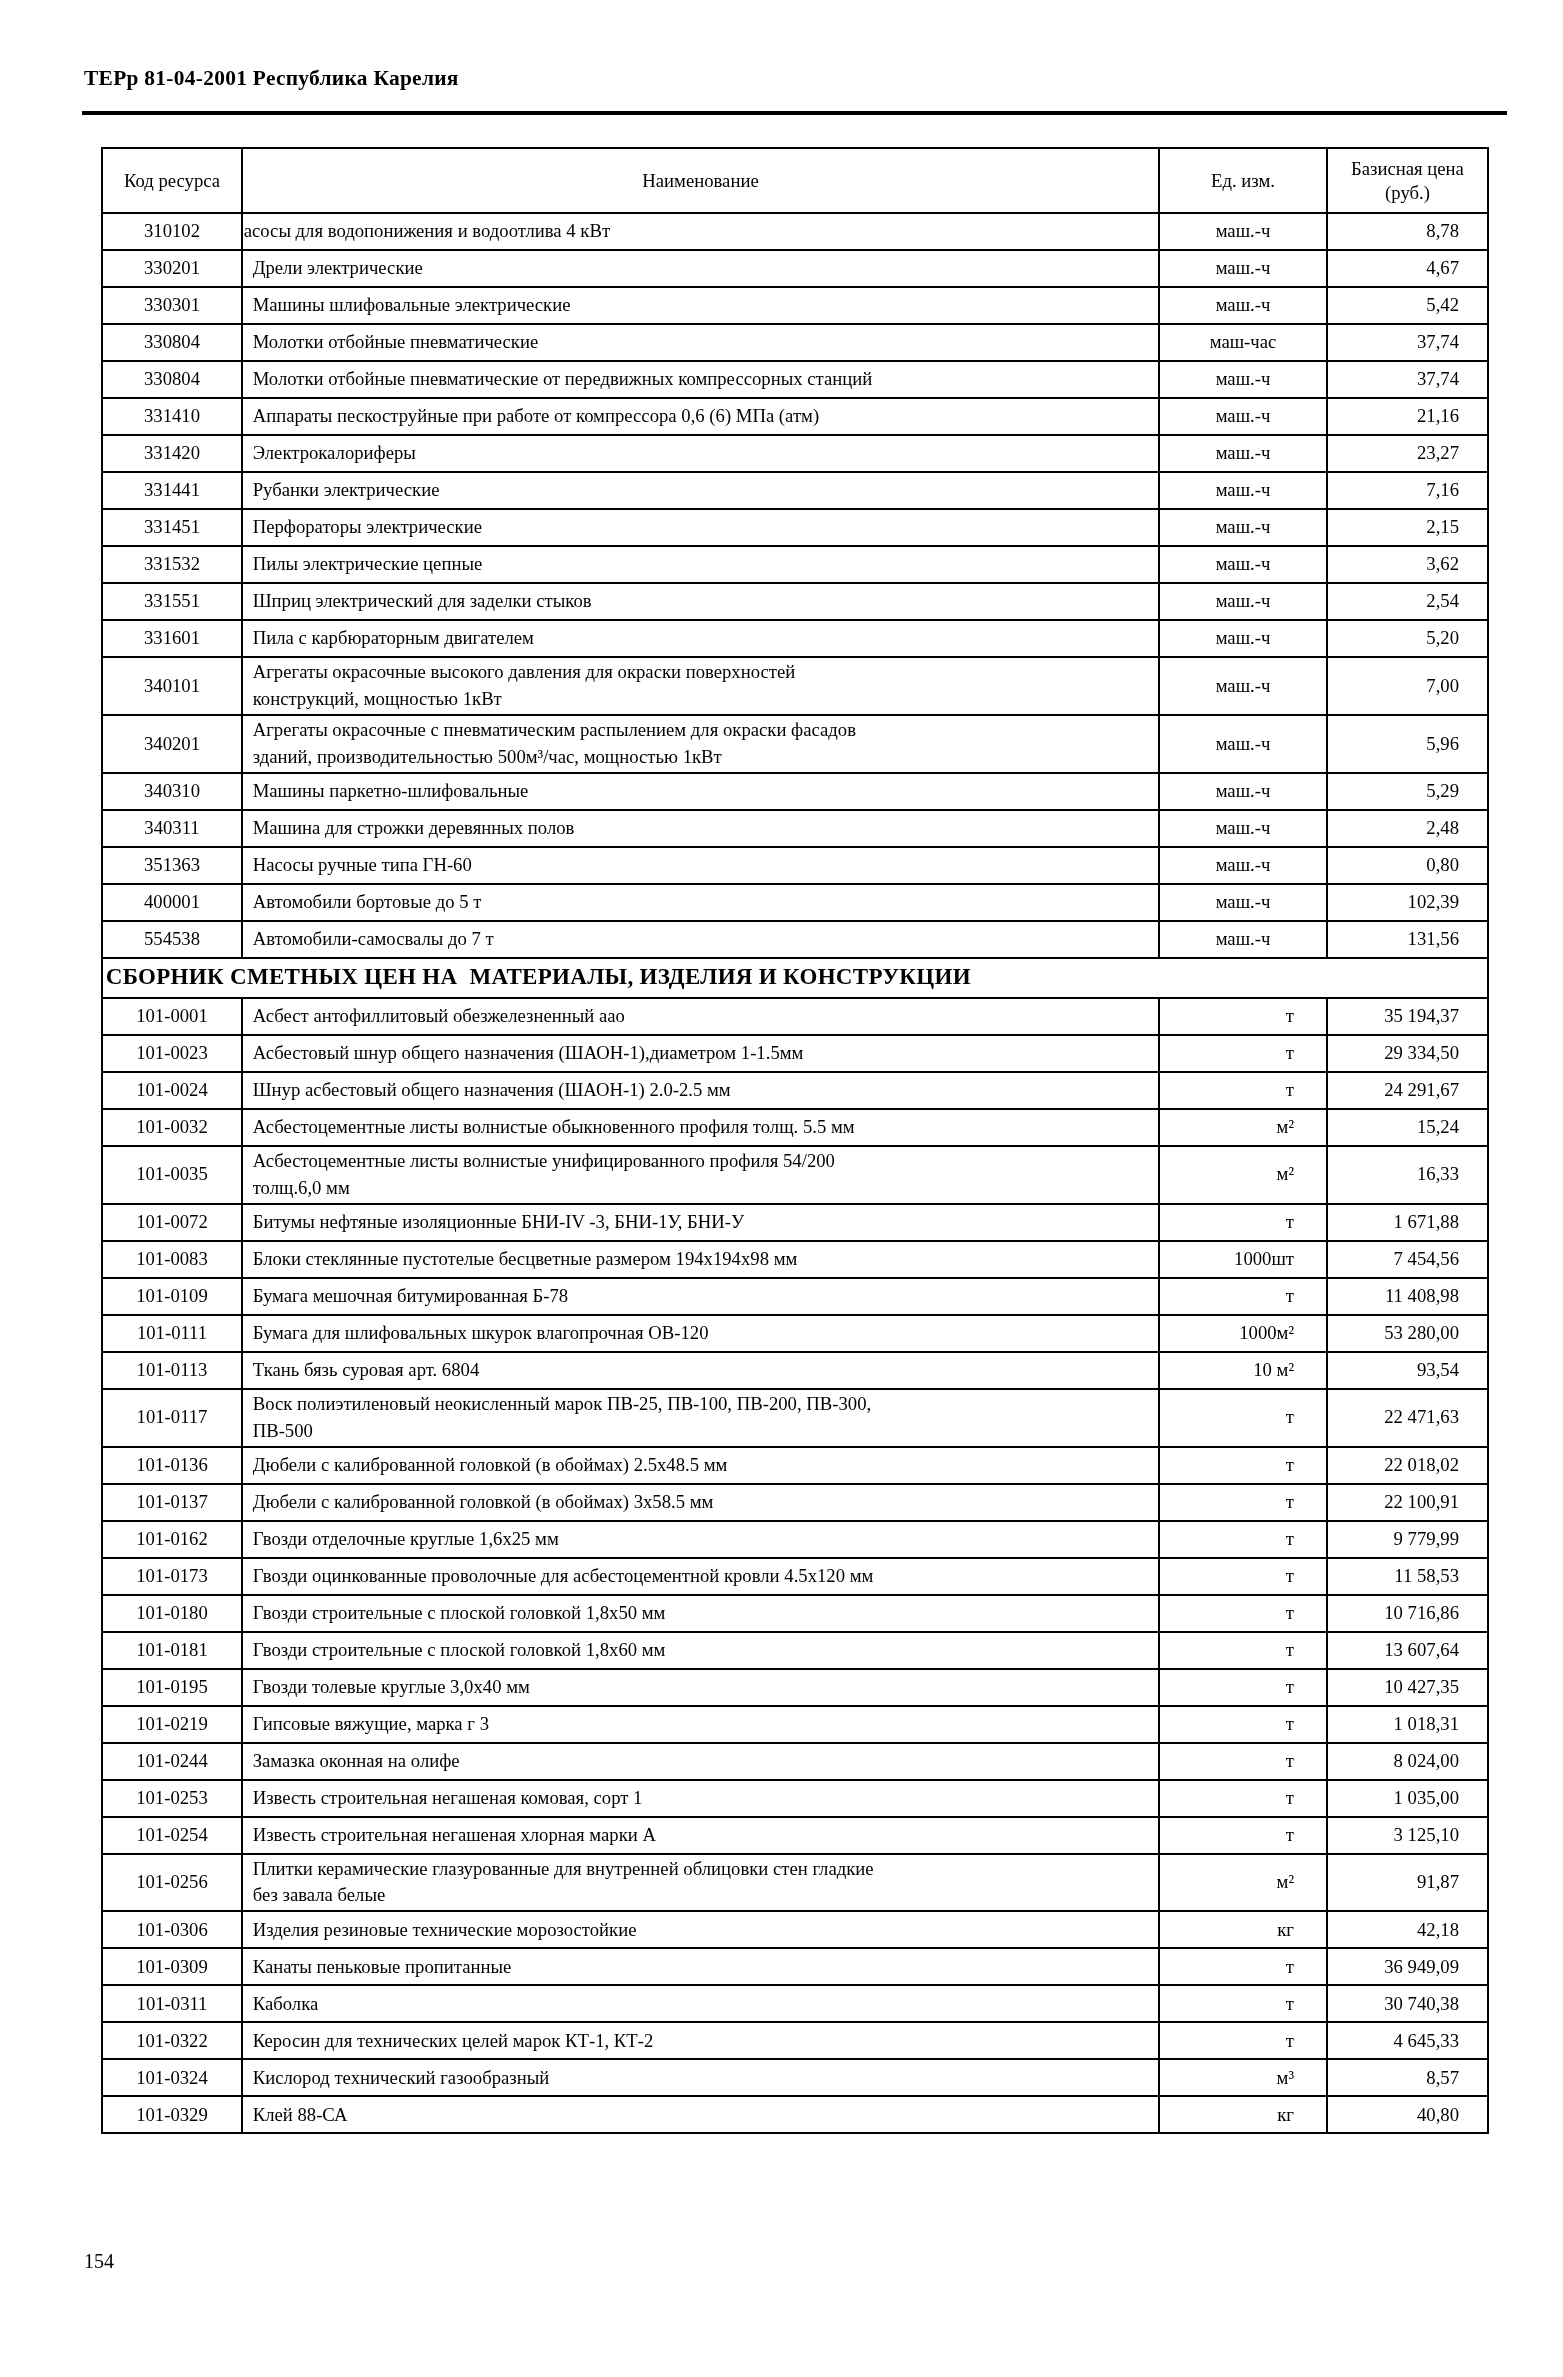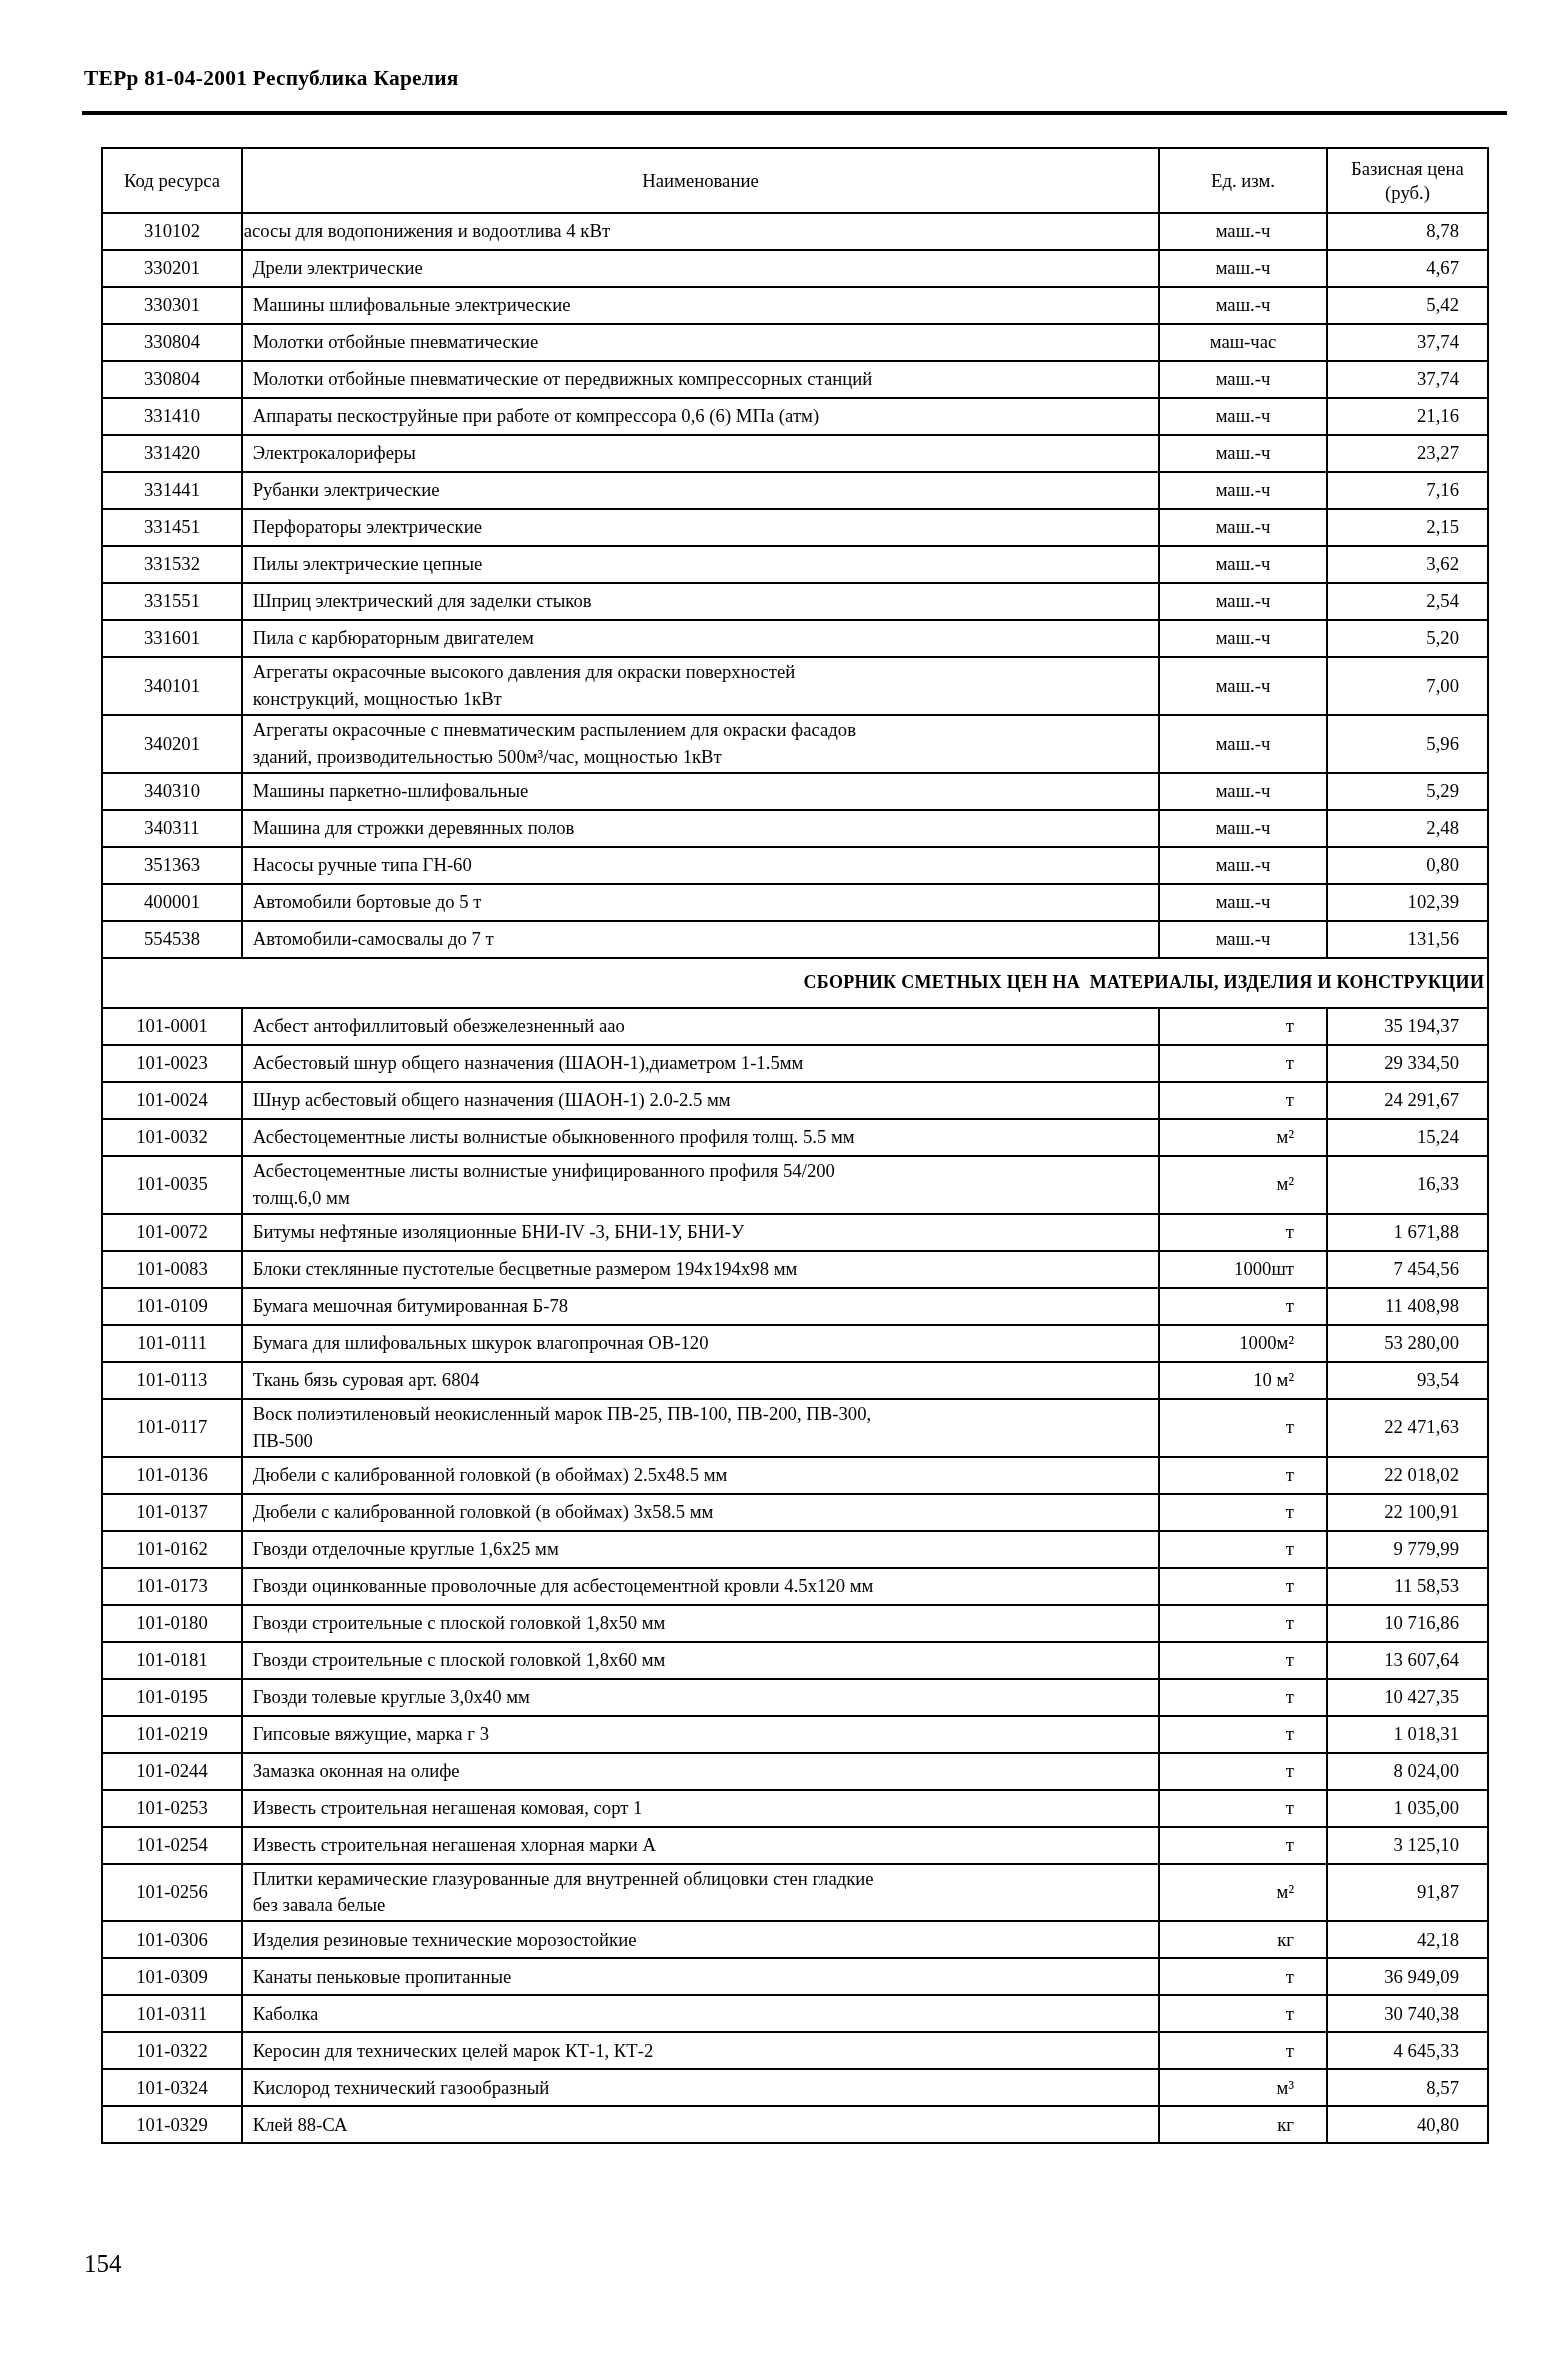--- a/index.html
+++ b/index.html
@@ -78,32 +78,32 @@
   .price-table tr.material td.unit {
     text-align: right;
     padding-right: 32px;
   }
   .price-table td.price {
     text-align: right;
     padding-right: 28px;
     white-space: nowrap;
   }
   .price-table tr.section td {
-    height: 50px;
-    text-align: right;
+    height: 40px;
+    text-align: left;
     font-weight: bold;
-    font-size: 18px;
+    font-size: 23px;
     letter-spacing: 0.3px;
     white-space: pre-wrap;
   }
   .page-number {
     position: absolute;
     left: 84px;
     top: 2250px;
-    font-size: 25px;
+    font-size: 20px;
   }
 </style>
 </head>
 <body>
 
 <div class="page">
 
   <div class="doc-header">ТЕРр 81-04-2001 Республика Карелия</div>
 
   <div class="header-rule"></div>

